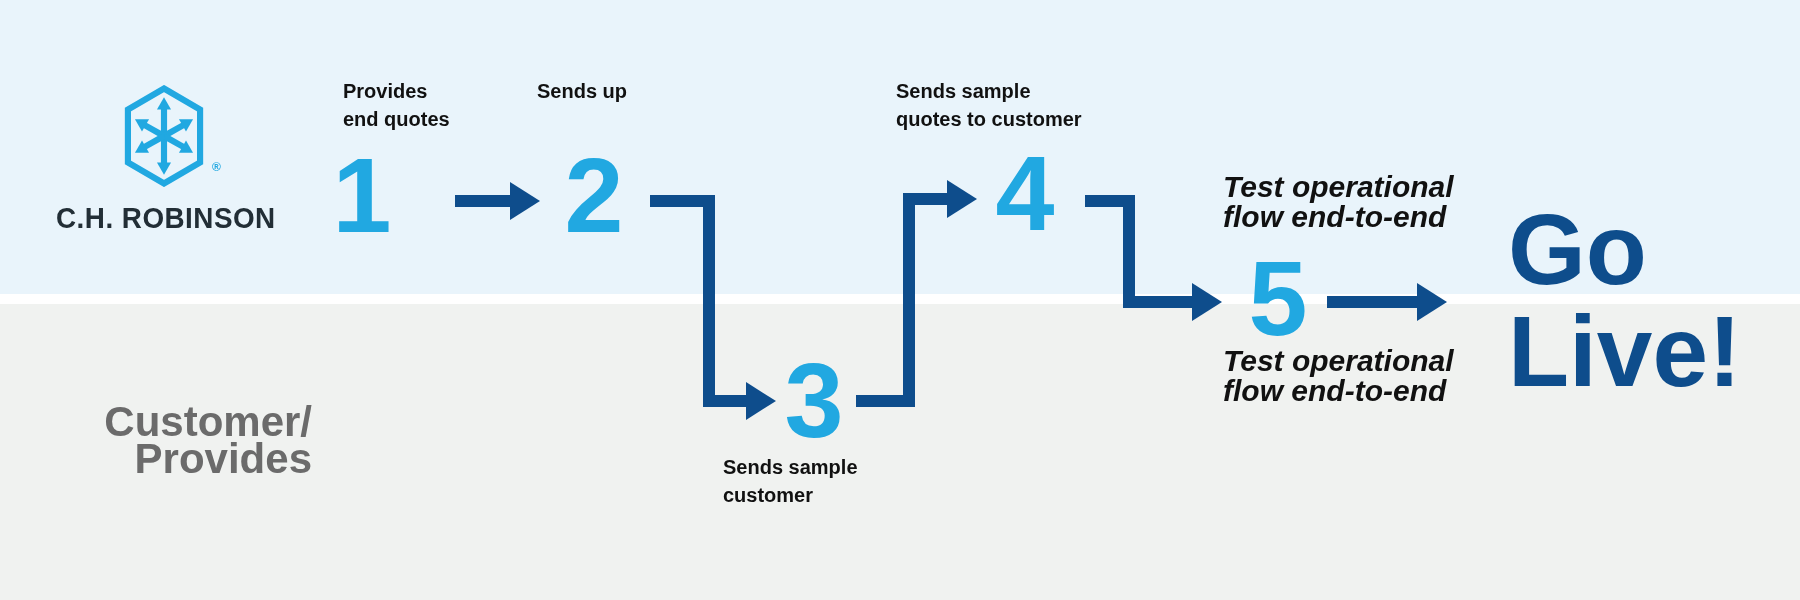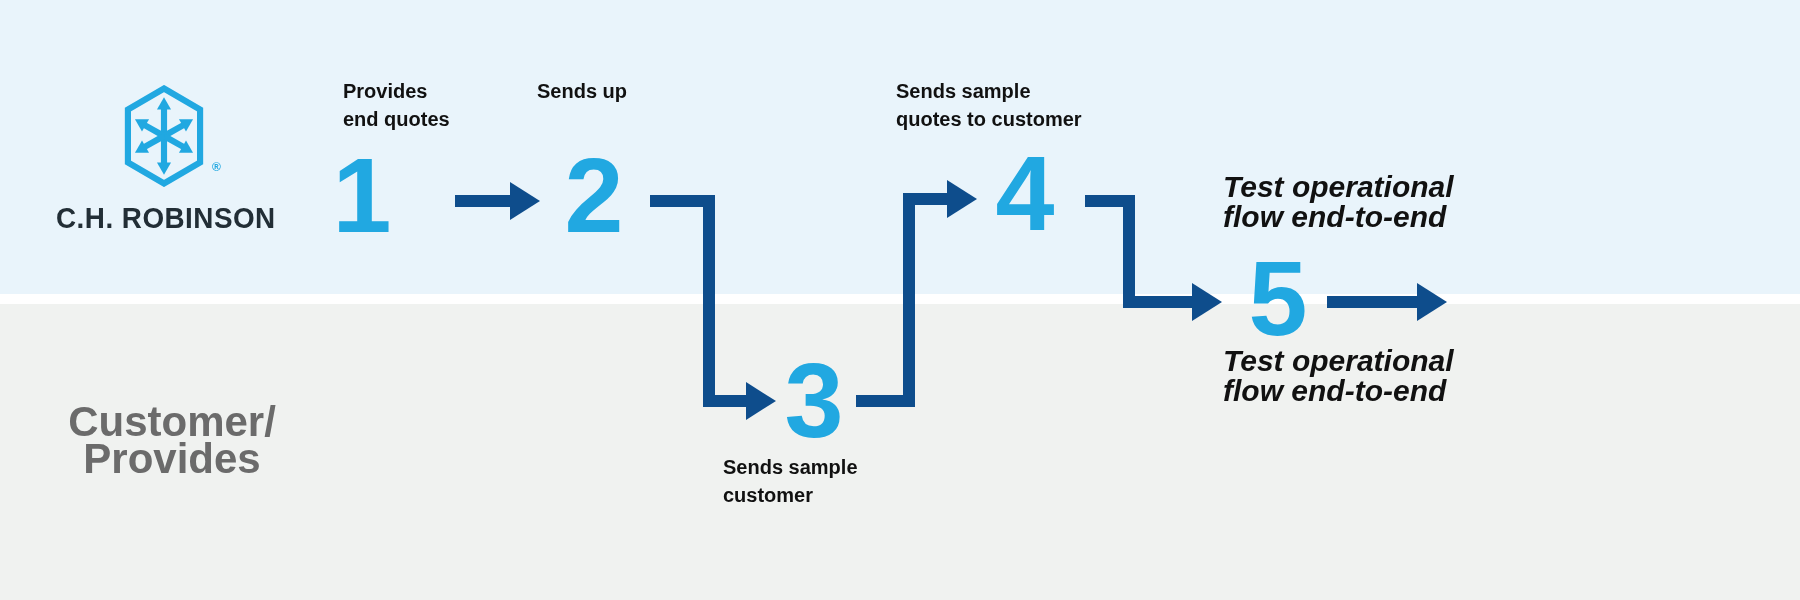--- a/index.html
+++ b/index.html
@@ -28,21 +28,21 @@
     white-space:nowrap;
     font-style:italic;
   }
   
   .finale{
     font-size:100px;font-weight:bold;color:#0e4d8c;line-height:102px;
     white-space:nowrap;
   }
   
   .customer{
-    width:280px;text-align:center;font-size:42px;font-weight:bold;
+    width:280px;text-align:right;font-size:42px;font-weight:bold;
     color:#6b6b6b;line-height:37px;
   }
   
   .wordmark{
     font-size:29px;font-weight:bold;color:#222e36;letter-spacing:0.5px;
     transform:scaleX(0.96);transform-origin:left center;white-space:nowrap;
   }
   .regmark{
     font-size:12px;font-weight:bold;color:#21a8e1;
   }
@@ -123,19 +123,23 @@
   <div class="abs lbl-test" style="left:1223px;top:172px;">
     <div>Test operational</div>
     <div>flow end-to-end</div>
   </div>
   <div class="abs num" style="left:1208px;top:245px;">5</div>
   <div class="abs lbl-test" style="left:1223px;top:346px;">
     <div>Test operational</div>
     <div>flow end-to-end</div>
   </div>
 
+  <div class="abs finale" style="left:1508px;top:198px;">
+    <div>Go</div>
+    <div>Live!</div>
+  </div>
 
   <div class="abs customer" style="left:32px;top:403px;">
     <div>Customer/</div>
     <div>Provides</div>
   </div>
 
 </div>
 
 </body></html>

